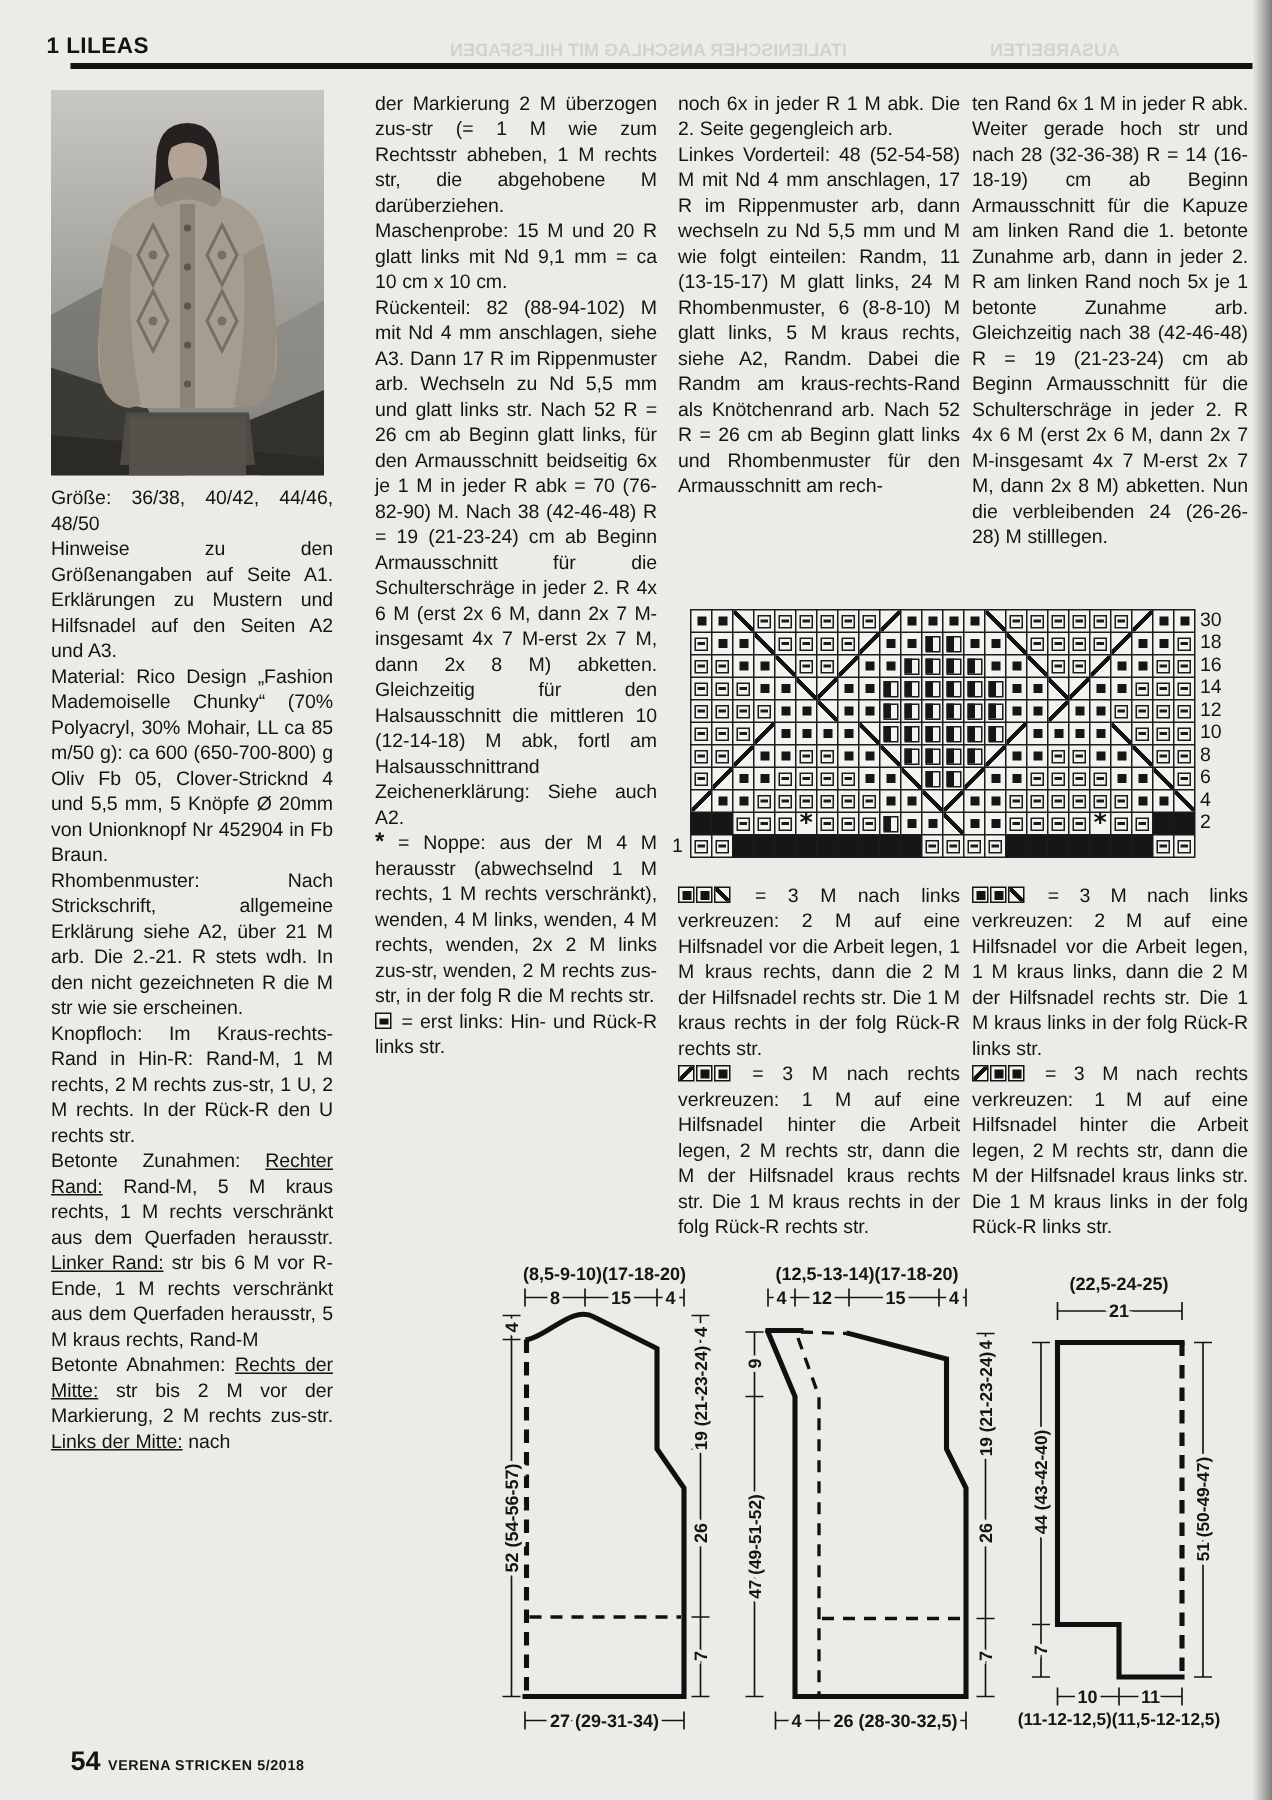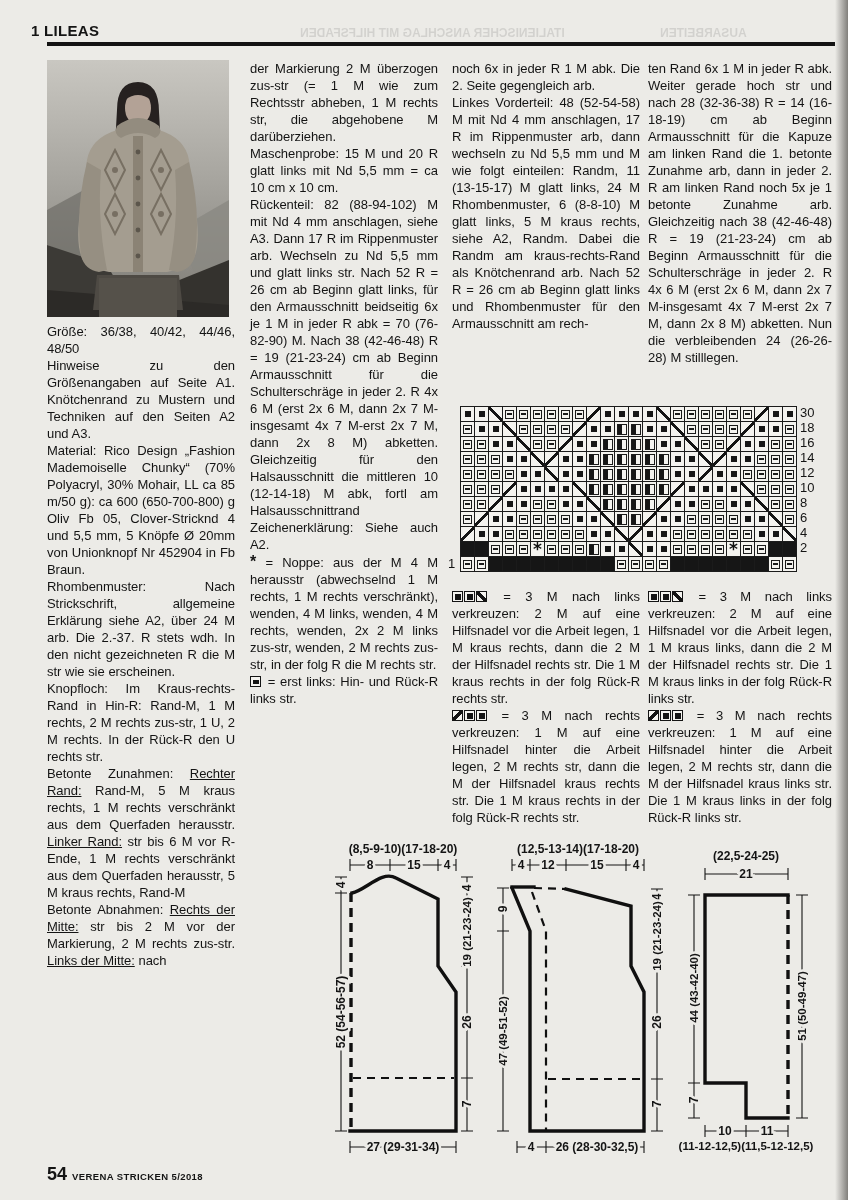--- a/index.html
+++ b/index.html
@@ -5,21 +5,21 @@
   html,body{margin:0;padding:0}
   body{width:848px;height:1200px;position:relative;background:#ecebe7;
        font-family:"Liberation Sans",sans-serif;overflow:hidden;color:#141414}
   #edge{position:absolute;right:0;top:0;width:13px;height:1200px;
         background:linear-gradient(to right,rgba(40,38,35,0),rgba(40,38,35,.55));pointer-events:none}
   #hdr-title{position:absolute;left:31px;top:22px;font-size:15px;font-weight:bold;letter-spacing:.3px}
   #hdr-rule{position:absolute;left:47px;top:42px;width:788px;height:3.5px;background:#131313}
   .bleed{position:absolute;transform:scaleX(-1);opacity:.12;font-weight:bold;font-size:12px;color:#222;white-space:nowrap}
   .col{position:absolute;width:188px;font-size:13px;line-height:17px;text-align:justify;
        letter-spacing:-.05px;word-spacing:.2px}
-  #col1{left:47px;top:60px}
+  #col1{left:34px;top:60px}
   #col2{left:250px;top:60px}
   #col3{left:452px;top:60px}
   #col4{left:648px;top:60px;width:184px}
   #col3b{left:452px;top:588px}
   #col4b{left:648px;top:588px;width:184px}
   .col p{margin:0}
   .sp{margin-top:15px}
   .sp-lg{margin-top:32px}
   b{font-weight:normal}
   .u{text-decoration:underline}
@@ -116,37 +116,37 @@
         <path d="M114,90 L124,110 L114,130 L104,110 Z"></path>
         <path d="M114,134 L124,154 L114,174 L104,154 Z"></path>
       </g>
       <circle cx="68" cy="110" r="3" fill="#776f62"></circle>
         <circle cx="114" cy="110" r="3" fill="#776f62"></circle>
       <circle cx="68" cy="154" r="3" fill="#776f62"></circle>
         <circle cx="114" cy="154" r="3" fill="#776f62"></circle>
     </svg>
 
     <p><b>Größe: </b><b>36/38</b><span>, 40/42, 44/46, 48/50</span></p>
-    <p>Hinweise zu den Größenangaben auf Seite A1. Knötchenrand zu Mustern und Techniken auf den Seiten A2 und A3.</p>
+    <p>Hinweise zu den Größenangaben auf Seite A1. Erklärungen zu Mustern und Hilfsnadel auf den Seiten A2 und A3.</p>
 
     <p class="sp"><b>Material: </b><span>Rico Design „Fashion Mademoiselle Chunky“ (70% Polyacryl, 30% Mohair, LL ca 85 m/50 g): ca 600 (650-700-800) g Oliv Fb 05, Clover-Stricknd 4 und 5,5 mm, 5 Knöpfe Ø 20mm von Unionknopf Nr 452904 in Fb Braun.</span></p>
 
 
-    <p class="sp"><b>Rhombenmuster: </b><span>Nach Strickschrift, allgemeine Erklärung siehe A2, über 24 M arb. Die 2.-37. R stets wdh. In den nicht gezeichneten R die M str wie sie erscheinen.</span></p>
+    <p class="sp"><b>Rhombenmuster: </b><span>Nach Strickschrift, allgemeine Erklärung siehe A2, über 21 M arb. Die 2.-21. R stets wdh. In den nicht gezeichneten R die M str wie sie erscheinen.</span></p>
 
     <p class="sp"><b>Knopfloch: </b><span>Im Kraus-rechts-Rand in Hin-R: Rand-M, 1 M rechts, 2 M rechts zus-str, 1 U, 2 M rechts. In der Rück-R den U rechts str.</span></p>
 
     <p class="sp"><b>Betonte Zunahmen: </b><span class="u">Rechter Rand:</span><span> Rand-M, 5 M kraus rechts, 1 M rechts verschränkt aus dem Querfaden herausstr. </span><span class="u">Linker Rand:</span><span> str bis 6 M vor R-Ende, 1 M rechts verschränkt aus dem Querfaden herausstr, 5 M kraus rechts, Rand-M</span></p>
 
     <p class="sp"><b>Betonte Abnahmen: </b><span class="u">Rechts der Mitte:</span><span> str bis 2 M vor der Markierung, 2 M rechts zus-str. </span><span class="u">Links der Mitte:</span><span> nach</span></p>
   </div>
 
   <div class="col" id="col2">
     <p>der Markierung 2 M überzogen zus-str (= 1 M wie zum Rechtsstr abheben, 1 M rechts str, die abgehobene M darüberziehen.</p>
-    <p class="sp"><b>Maschenprobe: </b><span>15 M und 20 R glatt links mit Nd 5,5 mm = ca 10 cm x 10 cm.</span></p>
+    <p class="sp"><b>Maschenprobe: </b><span>15 M und 20 R glatt links mit Nd 9,1 mm = ca 10 cm x 10 cm.</span></p>
     <p class="sp"><b>Rückenteil: </b><span>82 (88-94-102) M mit Nd 4 mm anschlagen, siehe A3. Dann 17 R im Rippenmuster arb. Wechseln zu Nd 5,5 mm und glatt links str. Nach 52 R = 26 cm ab Beginn glatt links, für den Armausschnitt beidseitig 6x je 1 M in jeder R abk = 70 (76-82-90) M. Nach 38 (42-46-48) R = 19 (21-23-24) cm ab Beginn Armausschnitt für die Schulterschräge in jeder 2. R 4x 6 M (erst 2x 6 M, dann 2x 7 M-insgesamt 4x 7 M-erst 2x 7 M, dann 2x 8 M) abketten. Gleichzeitig für den Halsausschnitt die mittleren 10 (12-14-18) M abk, fortl am Halsausschnittrand</span></p>
     <p class="sp-lg"><b>Zeichenerklärung: </b><span>Siehe auch A2.</span></p>
     <p><span class="star">*</span><span> = Noppe: aus der M 4 M herausstr (abwechselnd 1 M rechts, 1 M rechts verschränkt), wenden, 4 M links, wenden, 4 M rechts, wenden, 2x 2 M links zus-str, wenden, 2 M rechts zus-str, in der folg R die M rechts str.</span></p>
     <p><span class="kraus-icon"></span><span> = erst links: Hin- und Rück-R links str.</span></p>
   </div>
 
   <div class="col" id="col3">
     <p>noch 6x in jeder R 1 M abk. Die 2. Seite gegengleich arb.</p>
     <p class="sp"><b>Linkes Vorderteil: </b><span>48 (52-54-58) M mit Nd 4 mm anschlagen, 17 R im Rippenmuster arb, dann wechseln zu Nd 5,5 mm und M wie folgt einteilen: Randm, 11 (13-15-17) M glatt links, 24 M Rhombenmuster, 6 (8-8-10) M glatt links, 5 M kraus rechts, siehe A2, Randm. Dabei die Randm am kraus-rechts-Rand als Knötchenrand arb. Nach 52 R = 26 cm ab Beginn glatt links und Rhombenmuster für den Armausschnitt am rech-</span></p>
   </div>

